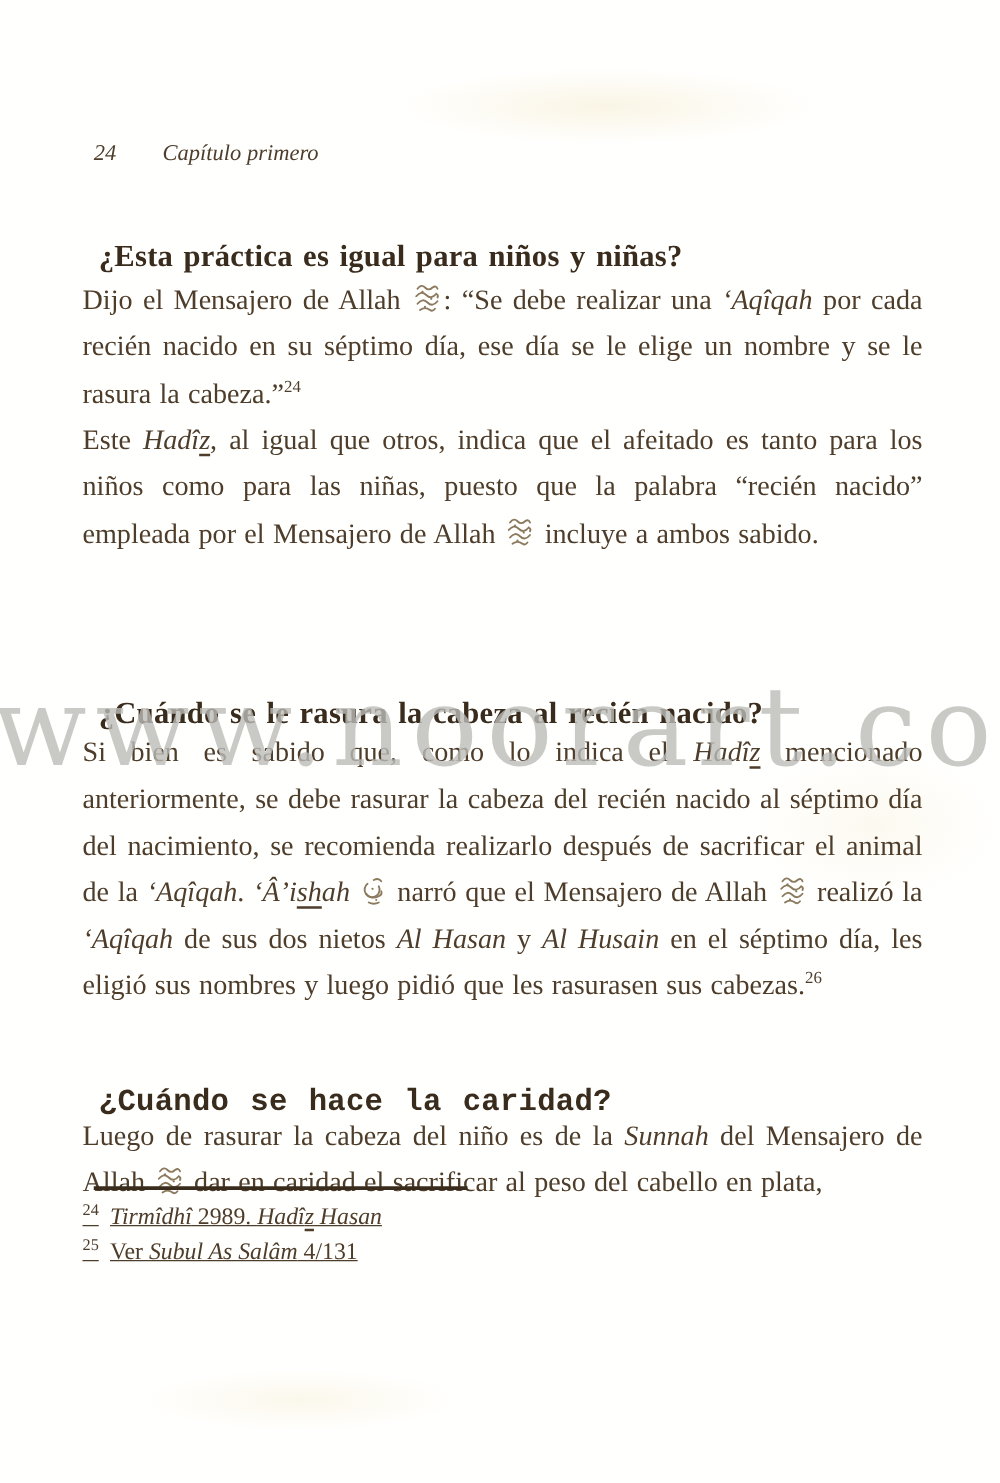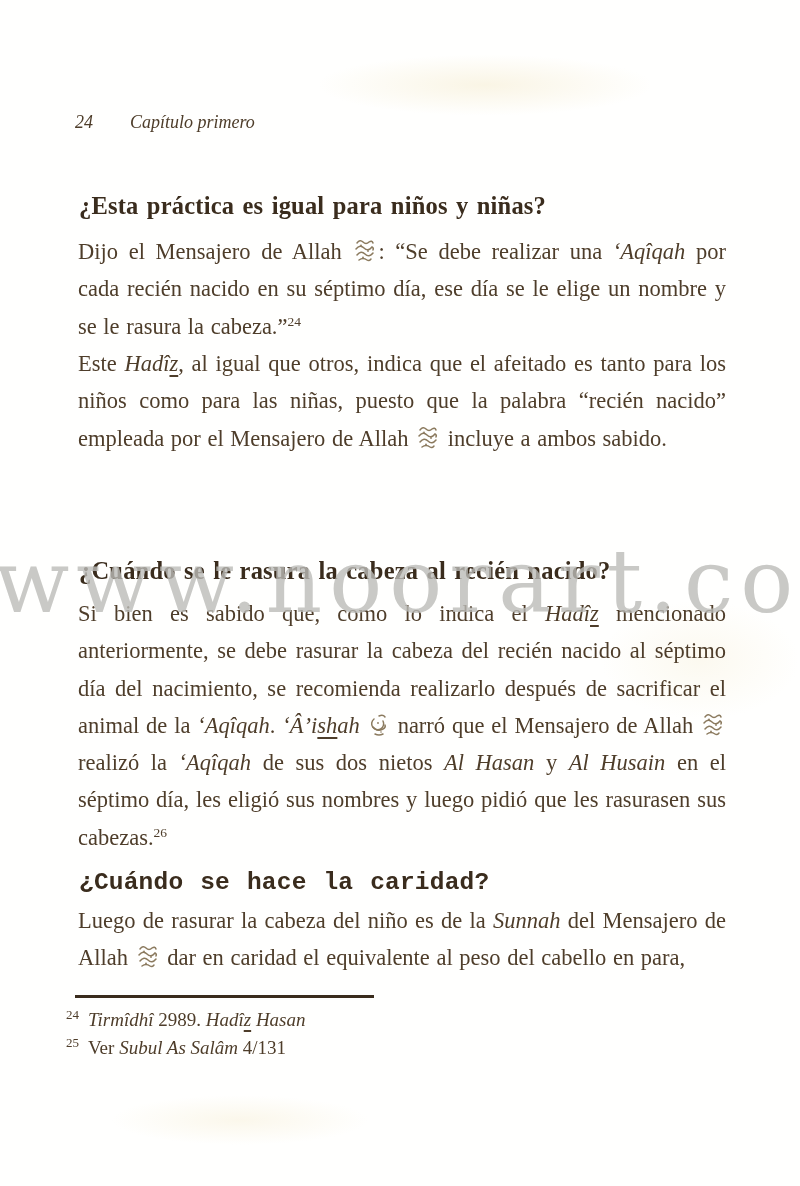--- a/index.html
+++ b/index.html
@@ -25,34 +25,34 @@
   .page-num  { margin-left:9px; }
   .chapter   { margin-left:37px; }
 
   .heading { font-weight:bold; font-size:24.5px; line-height:30px;
              color:#3a2c1d; letter-spacing:0.2px; word-spacing:2px; margin:13px; }
   .h1 { top:178px; }
   .h2 { top:543px; }
   .h3 { top:855px;font-family:Liberation Mono, monospace; }
 
   .para { font-size:22.5px; line-height:37.3px; text-align:justify;
-          color:#4e3d2a; margin:12px; word-spacing:1px; }
+          color:#4e3d2a; margin:0; word-spacing:1px; }
   .p1 { top:221px; }
   .p2 { top:333px; }
   .p3 { top:440px; }
   .p4 { top:583px; }
   .p5 { top:890px; }
 
   .it  { font-style:italic; }
   .tl  { text-decoration:underline; text-decoration-thickness:1.5px; text-underline-offset:4px; }
   .sup { font-size:0.6em; vertical-align:super; line-height:0; }
 
   .honorific { display:inline-block; vertical-align:-5px; margin:0 2px; }
 
-  .footnotes { top:995px; font-size:19px; color:#4e3d2a; }
+  .footnotes { top:949px; font-size:19px; color:#4e3d2a;text-decoration:underline; }
   .fn-rule { width:299px; height:3px; background:#3a2c1d; margin:0 0 8px 9px; }
   .footnote { line-height:28px; }
   .fn-num { font-size:13px; vertical-align:super; line-height:0; margin-right:9px; }
 
   .watermark {
     position:absolute; top:538px; left:-6px; width:812px;
     font-family:"DejaVu Serif", serif; font-size:88px; line-height:1;
     letter-spacing:7px; white-space:nowrap;
     color:rgba(188,187,184,0.8);
     z-index:5; pointer-events:none;
@@ -132,21 +132,21 @@
             <path d="M3 5 Q6 1 9 4 T15 4 Q18 2 19 5"></path>
             <path d="M2 11 Q6 6 10 10 T18 9 Q20 10 19 12"></path>
             <path d="M3 17 Q7 12 11 16 T19 15"></path>
             <path d="M5 22 Q9 19 13 22 Q15 23.5 17 21"></path>
           </g>
           <g fill="#8b7a5e">
             <circle cx="7" cy="7.5" r="0.9"></circle>
             <circle cx="14" cy="13" r="0.9"></circle>
             <circle cx="9" cy="19.5" r="0.9"></circle>
           </g>
-        </svg><span> dar en caridad el equivalente al peso del cabello en para,</span></p>
+        </svg><span> dar en caridad el sacrificar al peso del cabello en plata,</span></p>
 
     <div class="block footnotes">
       <div class="fn-rule"></div>
       <div class="footnote">
         <span class="fn-num">24</span><span><span class="it">Tirmîdhî</span><span> 2989. </span><span class="it">Hadî</span><span class="it tl">z</span><span class="it"> Hasan</span></span>
       </div>
       <div class="footnote">
         <span class="fn-num">25</span><span><span>Ver </span><span class="it">Subul As Salâm</span><span> 4/131</span></span>
       </div>
     </div>

